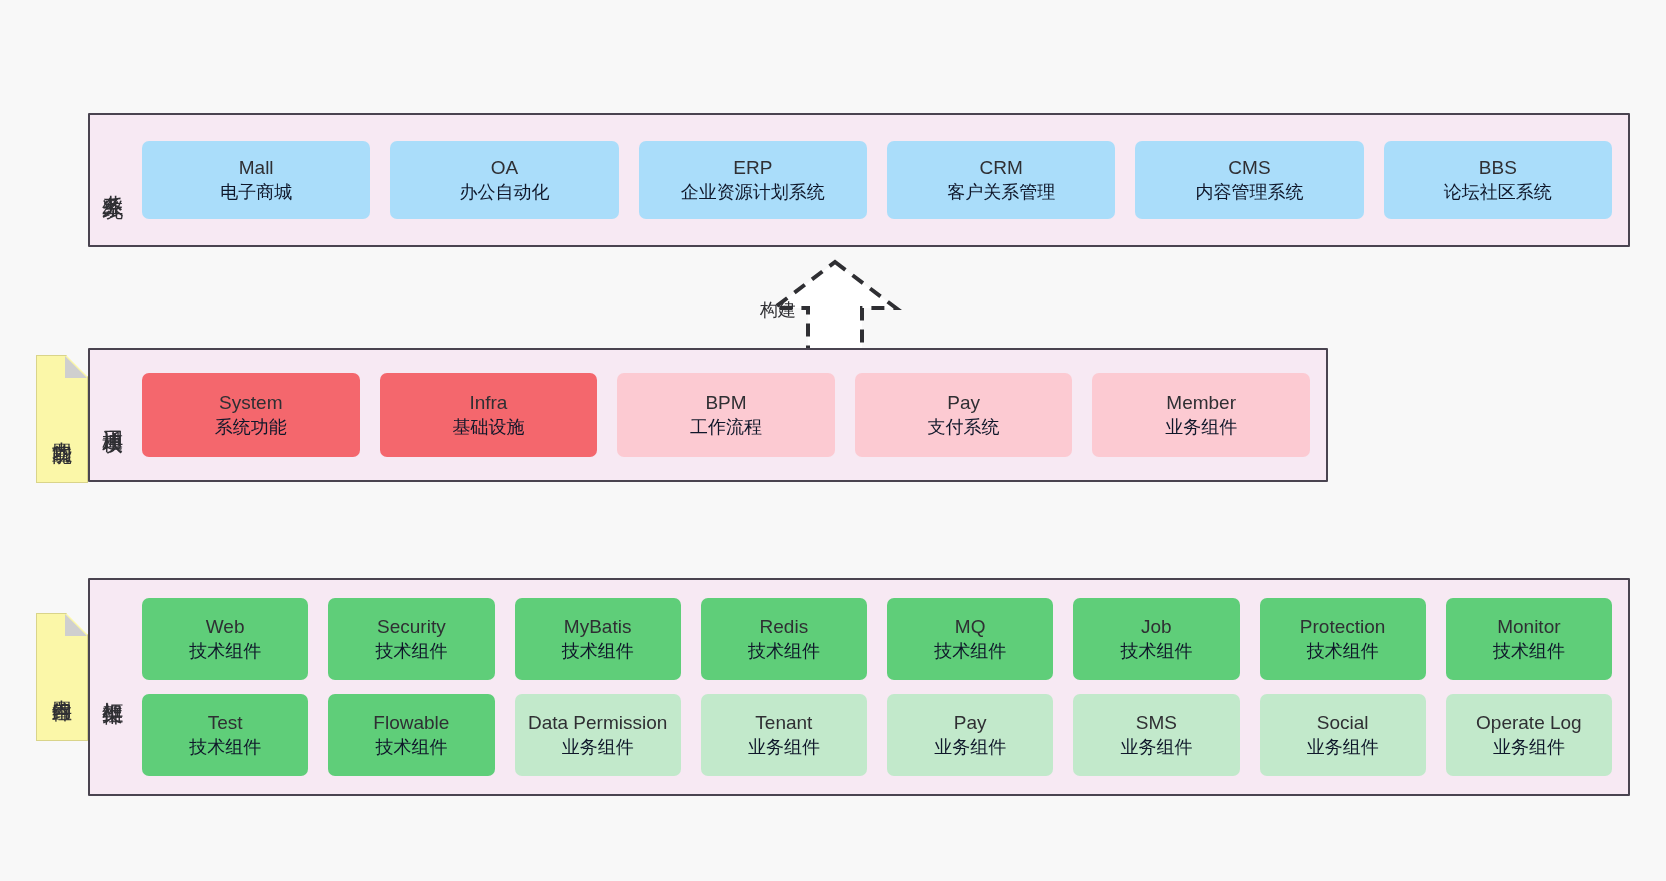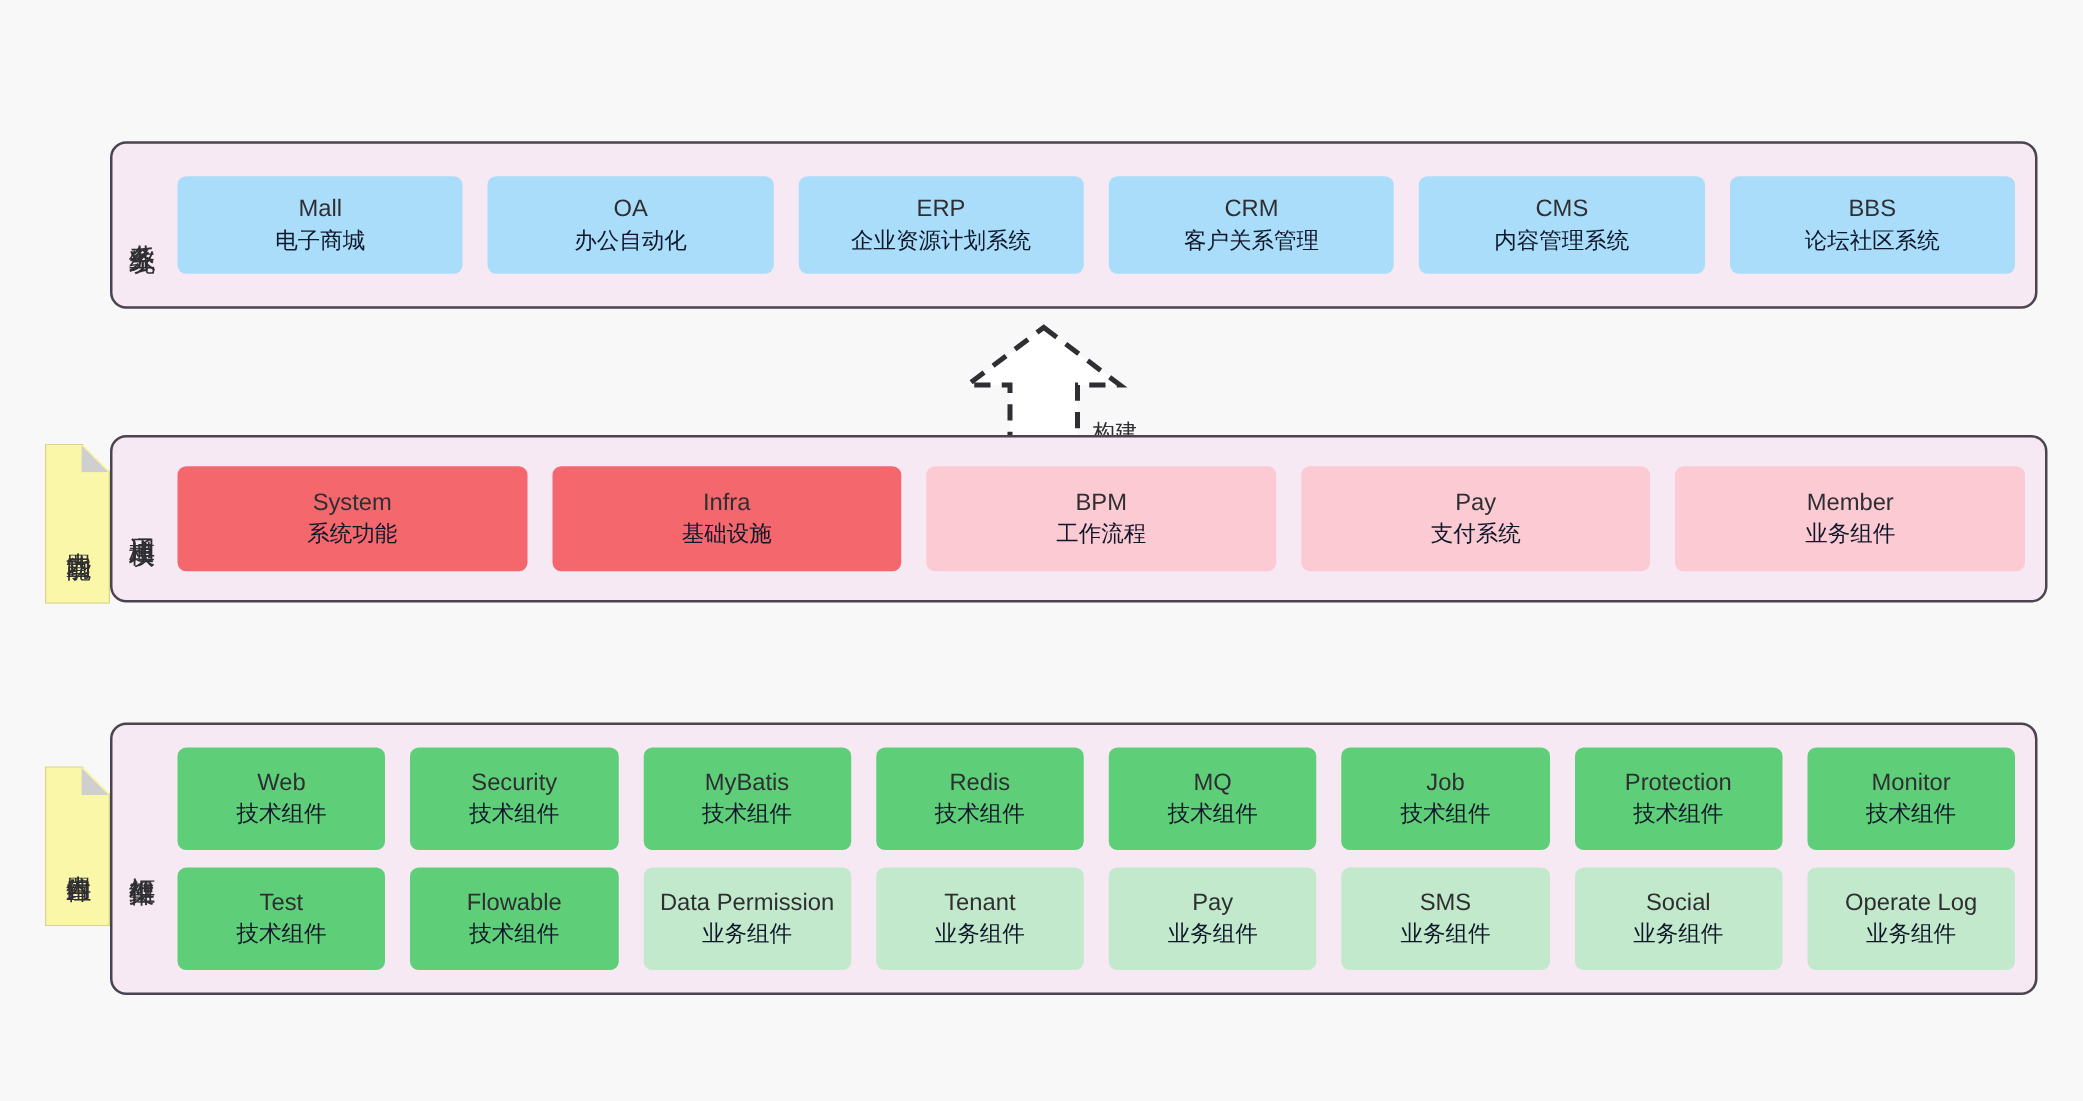--- a/index.html
+++ b/index.html
@@ -19,21 +19,21 @@
   .canvas {
     position: absolute;
     inset: 0;
   }
 
   
   .layer {
     position: absolute;
     background: #f7e9f3;
     border: 2px solid #4a4450;
-    border-radius: 13px;
+    border-radius: 1px;
     box-sizing: border-box;
     display: flex;
     align-items: stretch;
   }
 
   .layer-title {
     flex: 0 0 auto;
     width: 46px;
     display: flex;
     align-items: center;
@@ -136,25 +136,24 @@
     display: block;
     width: 100%;
     height: 100%;
     overflow: visible;
   }
   .uml-label {
     position: absolute;
     left: 0;
     right: 0;
     top: 40px;
-    text-align: right;
+    text-align: left;
     font-size: 18px;
     color: #2f2f33;
     pointer-events: none;
-    margin-top: 36px;
   }
 </style>
 </head>
 <body>
 
 <div class="canvas">
 
   <div class="layer" style="left:88px; top:113px; width:1542px; height:134px;">
     <div class="layer-title">业务系统</div>
     <div class="layer-body">
@@ -199,21 +198,21 @@
       <path d="M 75 4 L 136 50 L 102 50 L 102 92 L 48 92 L 48 50 L 14 50 Z" fill="#ffffff" stroke="#2f2f33" stroke-width="4" stroke-dasharray="13,9" stroke-linejoin="miter"></path>
     </svg>
     <div class="uml-label">构建</div>
   </div>
 
   <div class="note" style="left:36px; top:355px; height:128px;">
     <span class="note-fold"></span>
     <span>内置功能</span>
   </div>
 
-  <div class="layer" style="left:88px; top:348px; width:1550px; height:134px;">
+  <div class="layer" style="left:88px; top:348px; width:1240px; height:134px;">
     <div class="layer-title">通用模块</div>
     <div class="layer-body">
       <div class="row">
 
         <div class="node h-mod c-red">
           <span class="t1">System</span>
           <span class="t2">系统功能</span>
         </div>
 
         <div class="node h-mod c-red">

